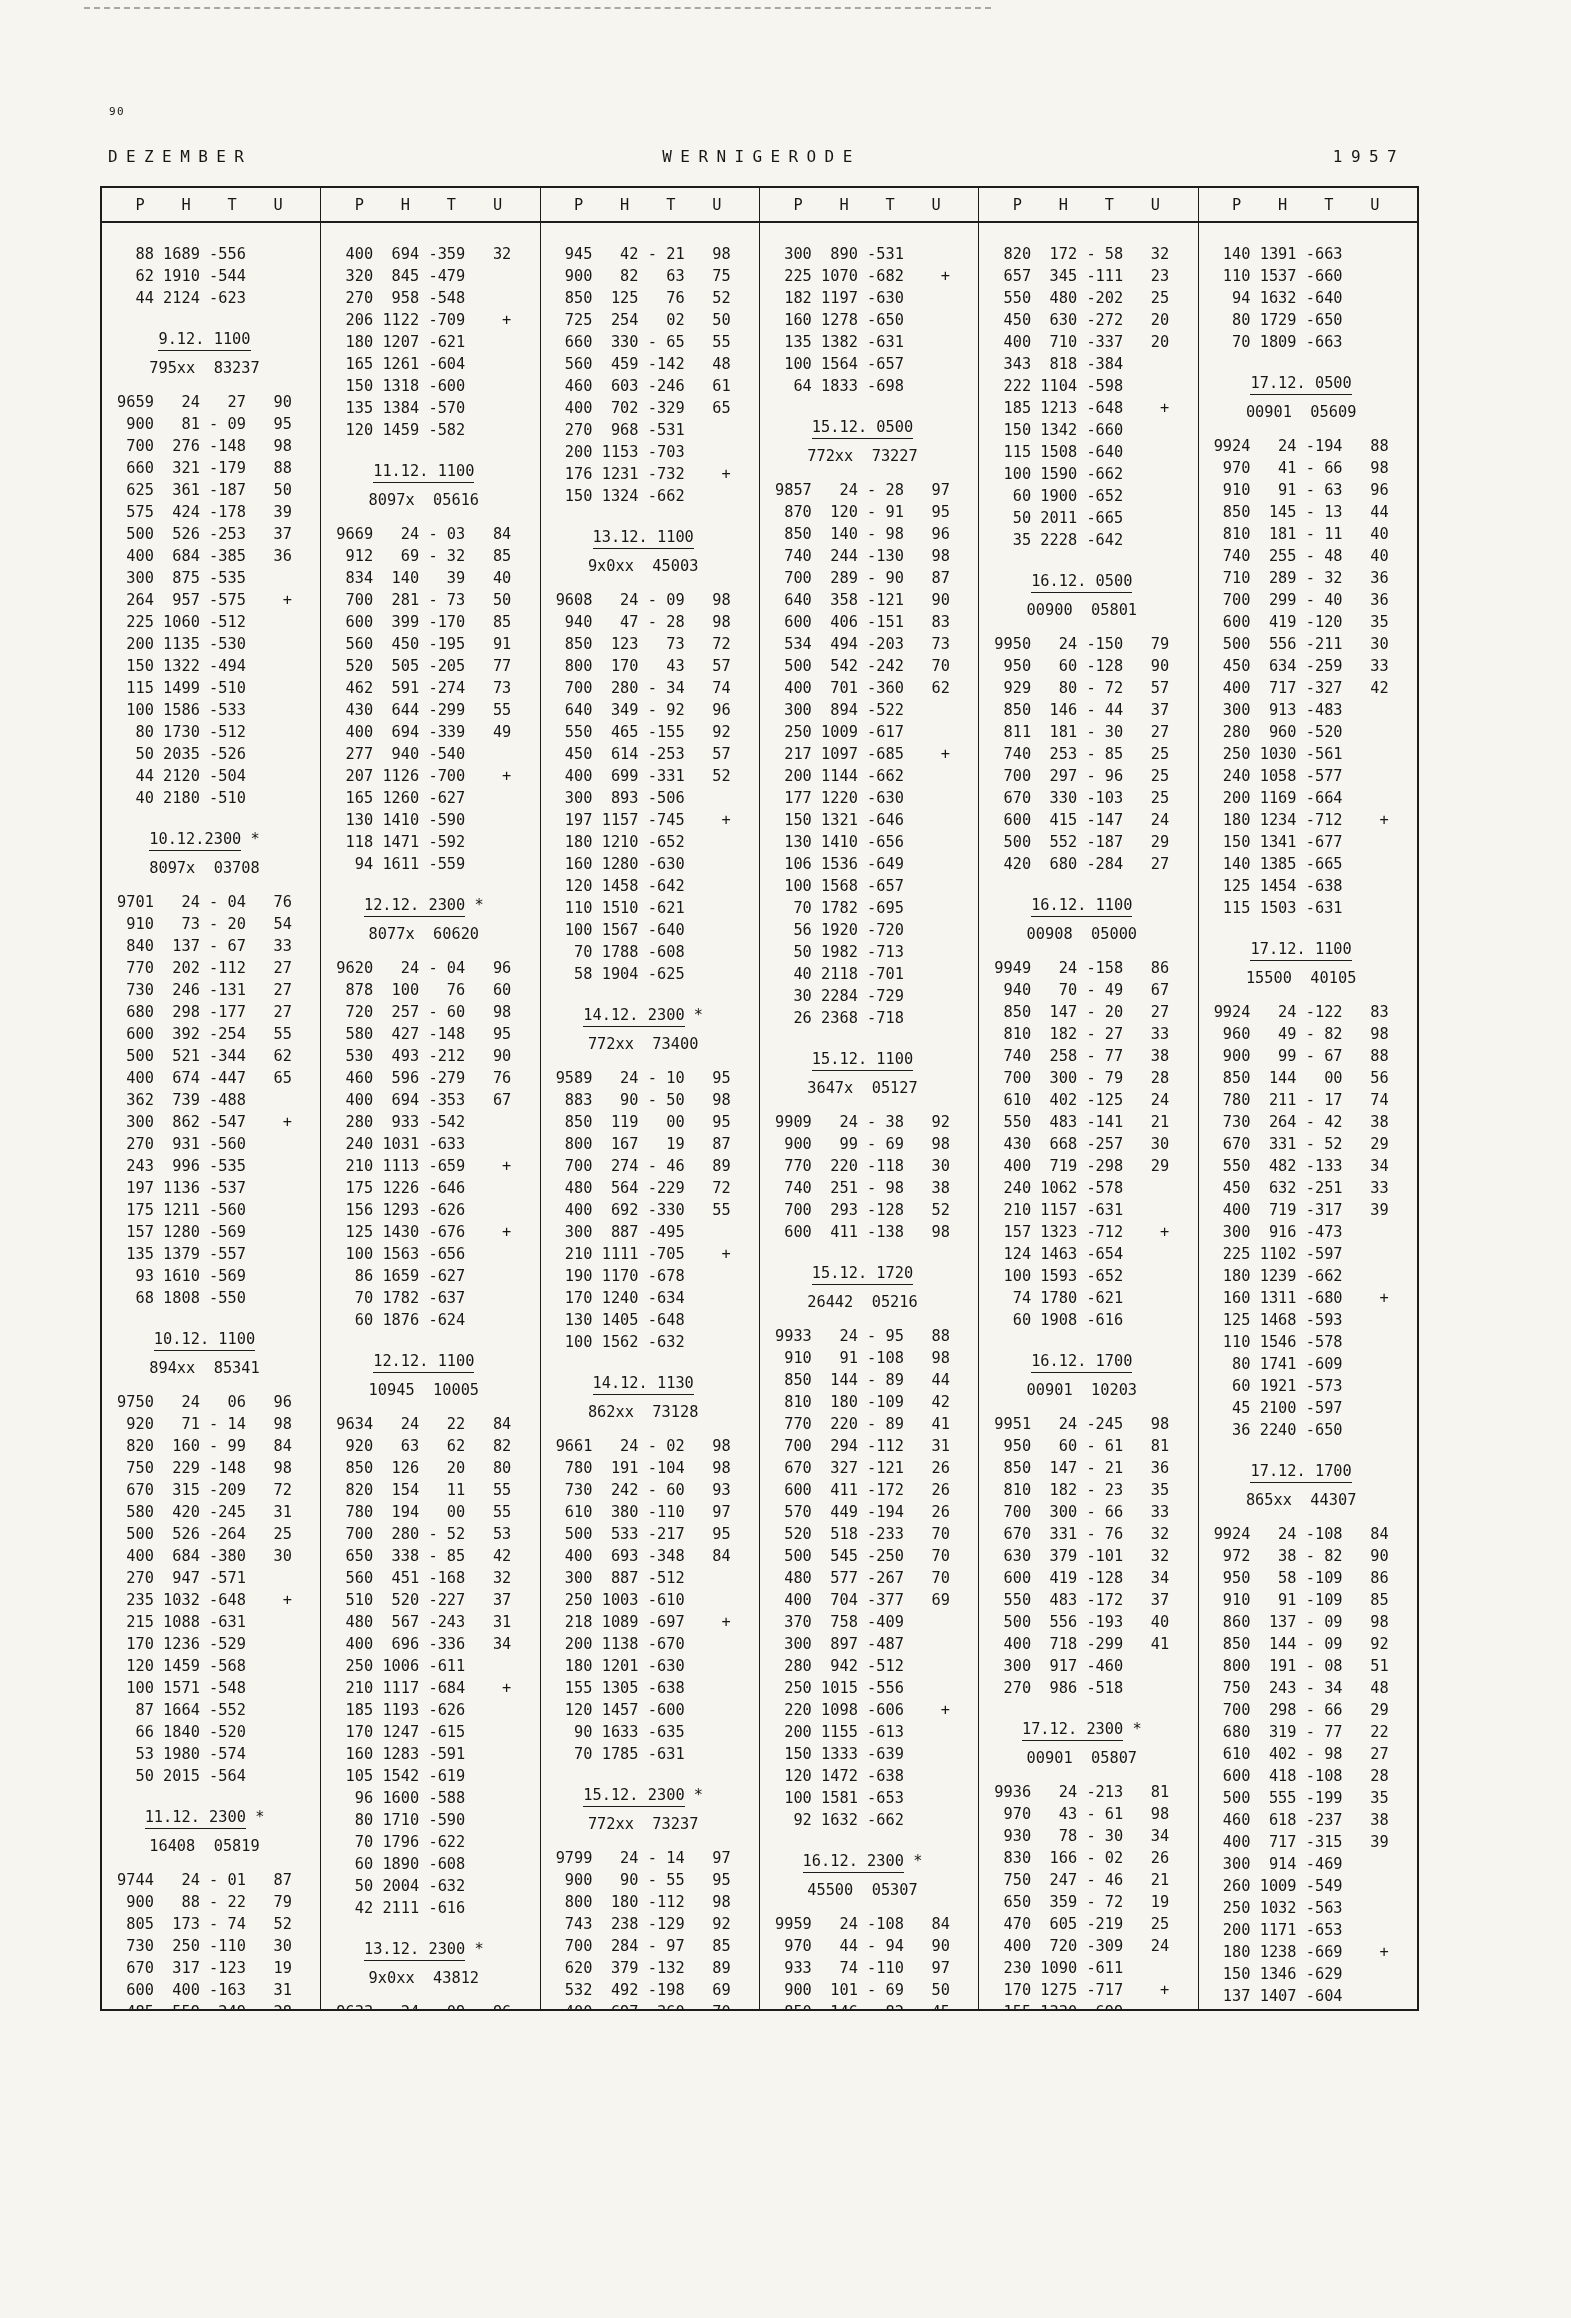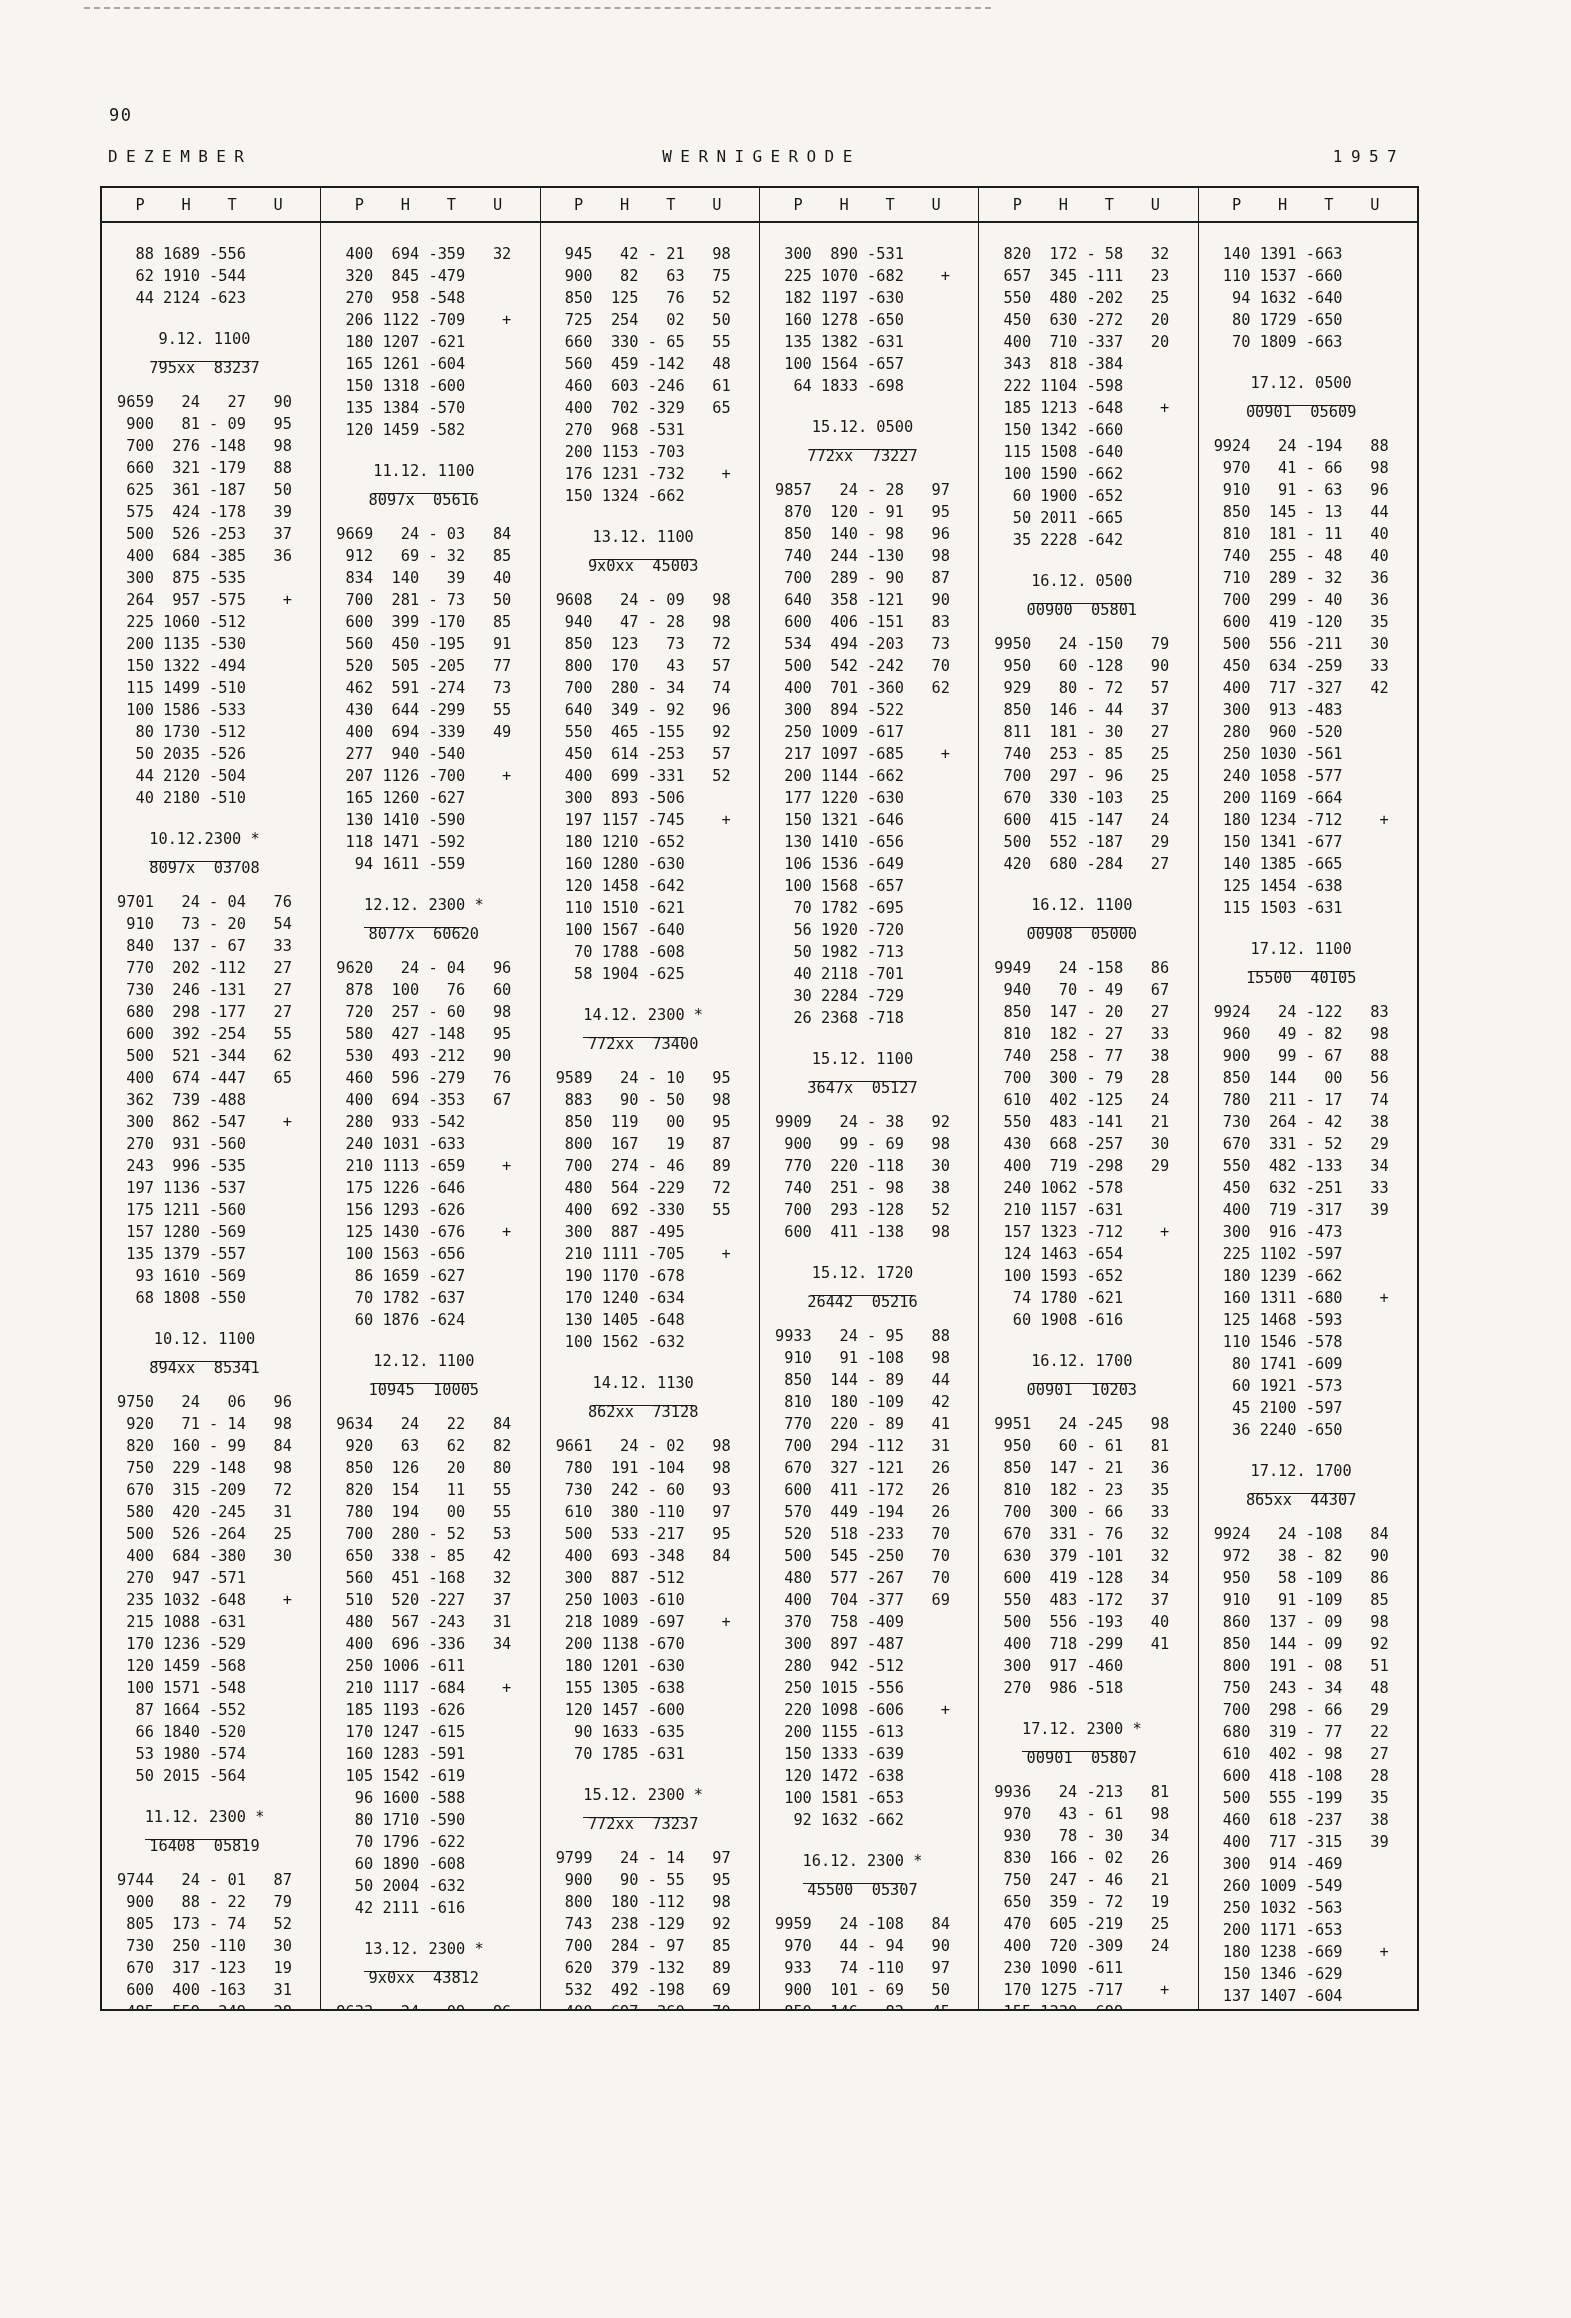--- a/index.html
+++ b/index.html
@@ -19,21 +19,21 @@
     left: 84px;
     top: 7px;
     width: 907px;
     border-top: 2px dashed #4a4a4a;
     opacity: 0.45;
   }
   .page-number {
     position: absolute;
     left: 109px;
     top: 105px;
-    font-size: 17px;
+    font-size: 11px;
     letter-spacing: 1.5px;
   }
   .page-header {
     position: absolute;
     left: 102px;
     top: 147px;
     width: 1319px;
     height: 22px;
     font-size: 16px;
   }
@@ -84,21 +84,21 @@
     line-height: 22px;
     white-space: pre;
   }
   .sounding-title {
     width: 175px;
     text-align: center;
     margin: 19px 0 7px 0;
   }
   .sounding-title .u {
     border-bottom: 1.5px solid #1c1c1c;
-    padding-bottom: 13px;
+    padding-bottom: 2px;
   }
   .station {
     width: 175px;
     text-align: center;
     margin-bottom: 12px;
   }
 </style>
 </head>
 <body>
 

